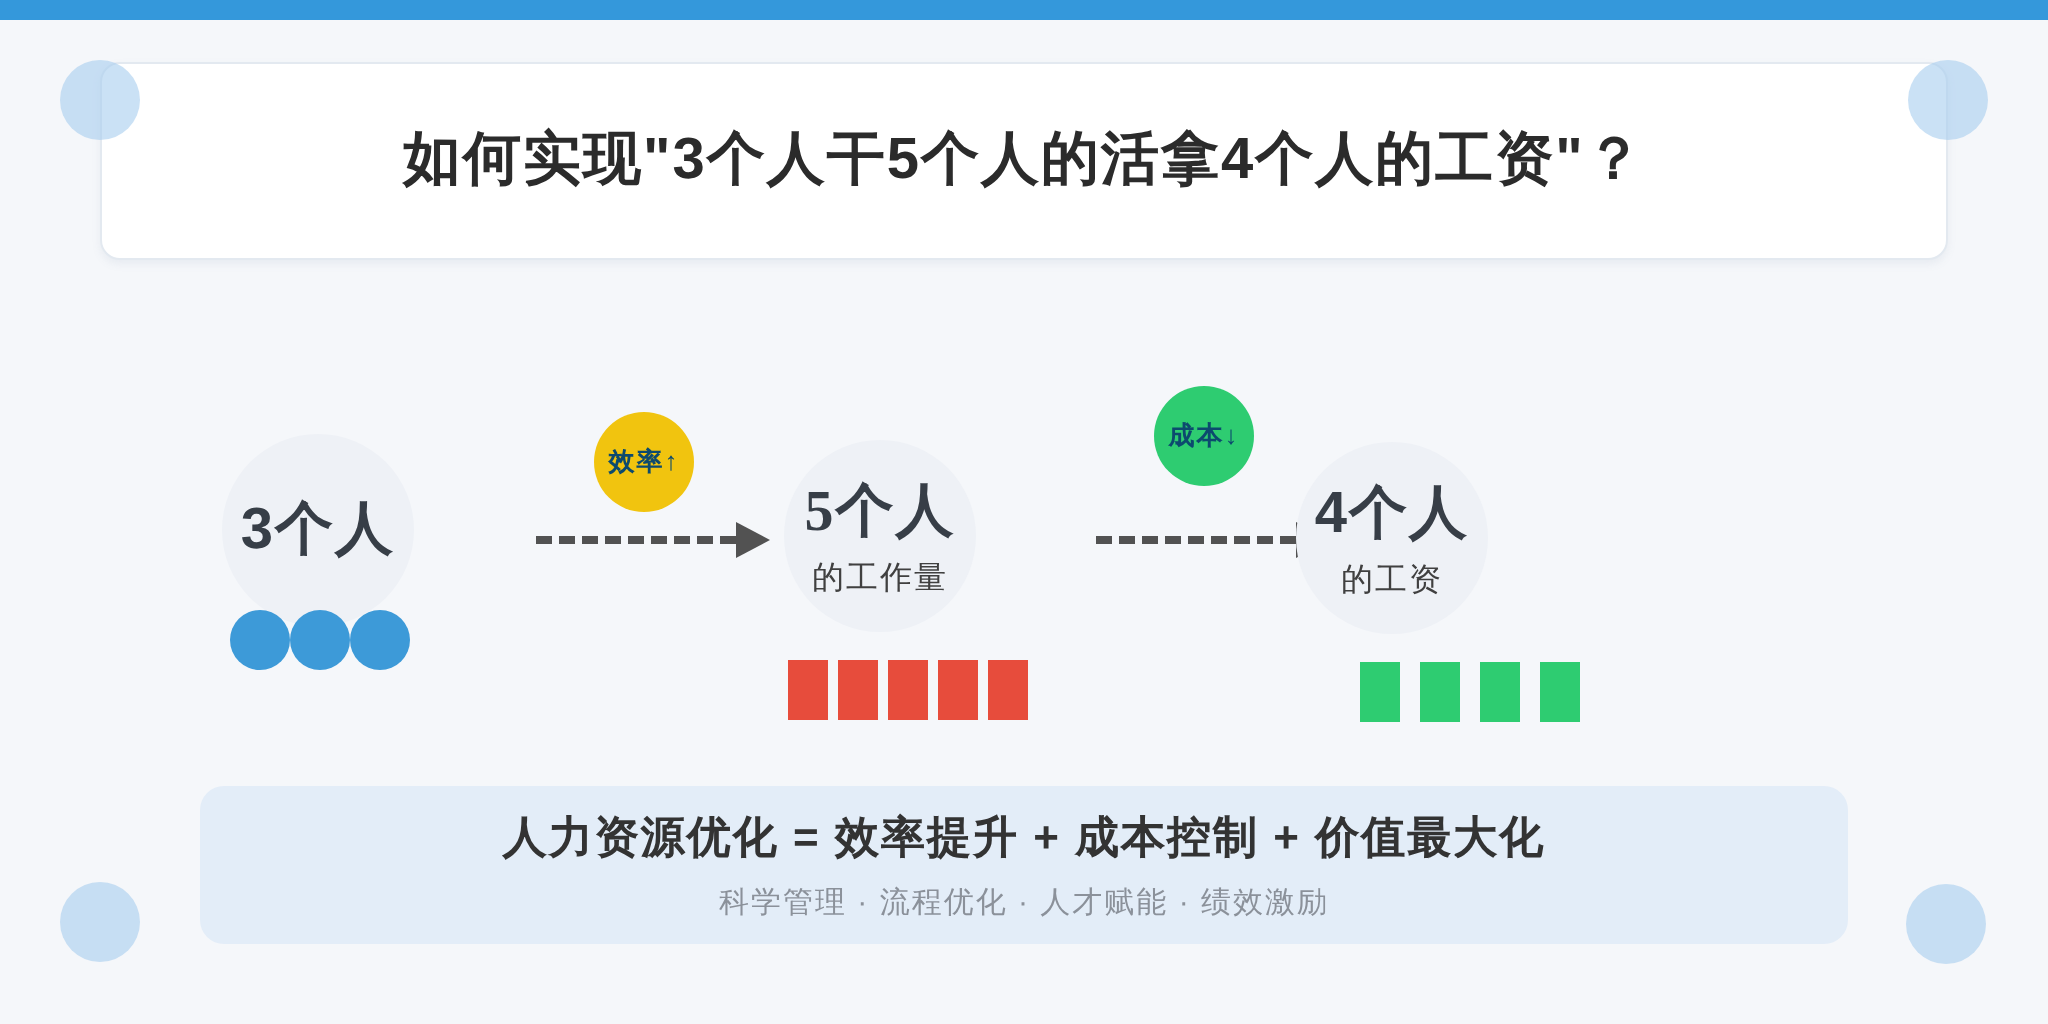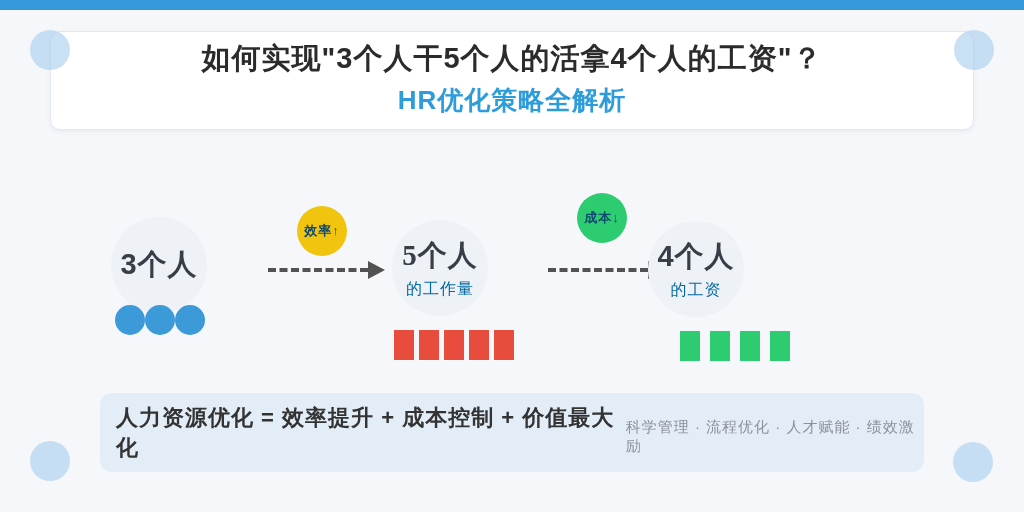--- a/index.html
+++ b/index.html
@@ -41,21 +41,21 @@
   .node-circle {
     position:absolute; width:96px; height:96px; border-radius:50%;
     background:#eef1f6;
     display:flex; flex-direction:column; align-items:center; justify-content:center;
     z-index:1;
   }
   .node-1 { left:111px; top:217px; }
   .node-2 { left:392px; top:220px;font-family:Liberation Serif, serif; }
   .node-3 { left:648px; top:221px; }
   .node-label { font-size:29px; font-weight:600; color:#373e47; letter-spacing:1px; }
-  .node-sublabel { font-size:16px; color:#0369a1; margin-top:3px; letter-spacing:1px; }
+  .node-sublabel { font-size:16px; color:#404040; margin-top:3px; letter-spacing:1px; }
   .node-sublabel:empty { display:none; }
 
   .units { position:absolute; display:flex; z-index:2; }
   .units-0 { left:115px; top:305px; gap:0px;  }
   .units-1 { left:394px; top:330px; gap:5px;  }
   .units-2 { left:680px; top:331px; gap:10px; }
   .unit.circle { width:30px; height:30px; border-radius:50%; }
   .unit.square { width:20px; height:30px; }
 
   .badge {
@@ -73,39 +73,37 @@
   .arrow-dash { width:100px; height:0; border-top:4px dashed #525252; }
   .arrow-head {
     width:0; height:0;
     border-top:9px solid transparent; border-bottom:9px solid transparent;
     border-left:17px solid #525252;
   }
 
   .footer-bar {
     position:absolute; left:100px; top:393px; width:824px; height:79px;
     background:#e3edf8; border-radius:12px;
-    display:flex; align-items:center; justify-content:center;
+    display:flex; flex-direction:column; align-items:center; justify-content:center;
     z-index:2;
-    padding-left:16px;
   }
   .footer-formula {
     font-size:22px; font-weight:bold; color:#333333; letter-spacing:1px;
   }
   .footer-tags {
     margin-top:8px; font-size:15px; color:#8b919a; letter-spacing:1px;
   }
 </style>
 </head>
 <body>
 
 <div class="top-bar"></div>
 
 <div class="header-card">
   <div class="main-title">如何实现"3个人干5个人的活拿4个人的工资"？</div>
-  <div class="sub-title">HR优化策略全解析</div>
 </div>
 
 <div class="deco-circle deco-tl"></div>
 <div class="deco-circle deco-tr"></div>
 <div class="deco-circle deco-bl"></div>
 <div class="deco-circle deco-br"></div>
 
 <div class="node-circle node-1">
   <div class="node-label">3个人</div>
 

